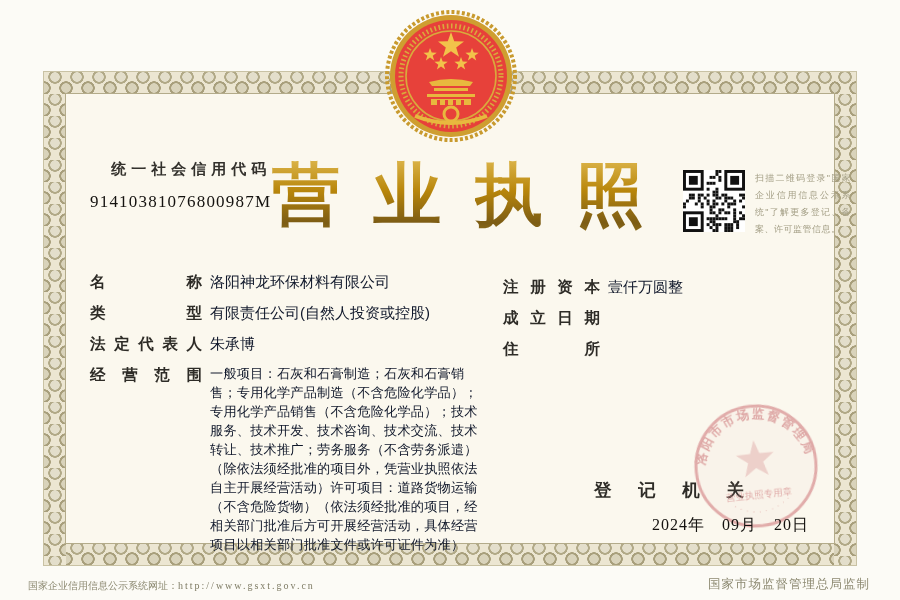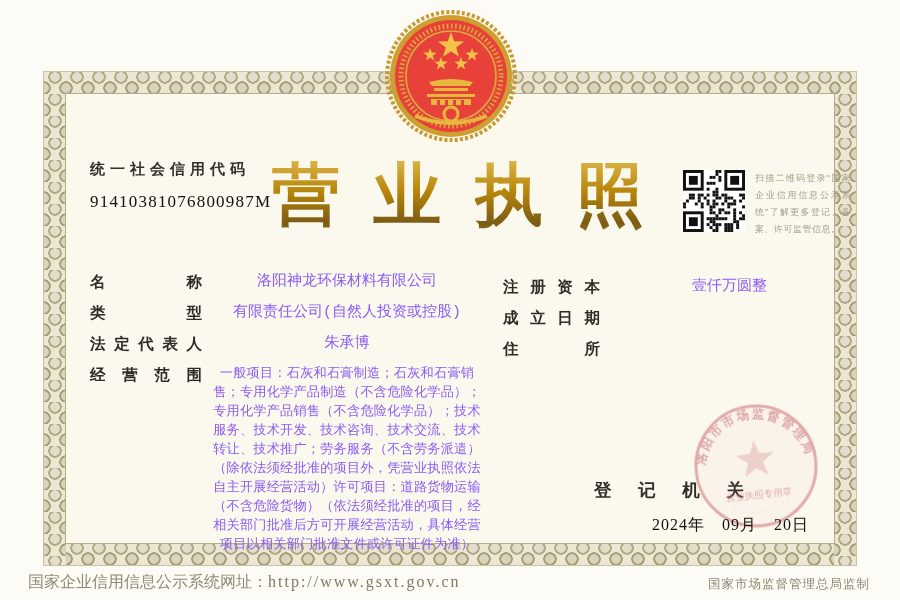--- a/index.html
+++ b/index.html
@@ -26,21 +26,21 @@
   .edge.bottom{left:0;bottom:0;right:0;height:22px;}
   .edge.left{left:0;top:0;bottom:0;width:22px;}
   .edge.right{right:0;top:0;bottom:0;width:22px;}
   .inner{
     position:absolute;left:22px;top:22px;right:22px;bottom:22px;
     background:#fbf8ee;box-shadow:0 0 0 1px #b3ab8a;
   }
   
   .emblem{position:absolute;left:385px;top:8px;width:132px;height:140px;z-index:5;}
   
-  .credit{position:absolute;left:90px;top:160px;z-index:4;}
+  .credit{position:absolute;left:90px;top:160px;z-index:4;text-align:right;}
   .credit .lbl{font-size:15px;font-weight:bold;color:#33312c;letter-spacing:5px;}
   .credit .code{font-family:"Liberation Serif",serif;font-size:17px;color:#14120f;margin-top:13px;letter-spacing:1.2px;}
   
   .title{
     position:absolute;left:272px;top:150px;width:372px;z-index:4;
     font-size:68px;font-weight:bold;
   }
   .title span{
     background:linear-gradient(180deg,#e6c25c 0%, #b8860b 45%, #7c5c14 80%, #9a7a1e 100%);
     -webkit-background-clip:text;background-clip:text;color:transparent;
@@ -58,32 +58,32 @@
   .fields-left{position:absolute;left:90px;top:271px;width:394px;z-index:4;}
   .fields-right{position:absolute;left:503px;top:276px;width:348px;z-index:4;}
   .row{display:flex;align-items:flex-start;margin-bottom:9px;}
   .row .label{
     flex:none;font-weight:bold;font-size:15.5px;color:#2e2c27;padding-top:1px;
   }
   .fields-left .label{width:112px;}
   .fields-right .label{width:97px;}
   .row .value{
     flex:1;padding-left:8px;
-    font-family:Liberation Mono, monospace;font-size:15px;color:#8b5cf6;line-height:1.45;text-align:center;
+    font-family:Liberation Sans, sans-serif;font-size:15px;color:#0f172a;line-height:1.45;
   }
   .row .value.small{font-size:13.2px;line-height:1.44;letter-spacing:.2px;}
   
   .registry{position:absolute;left:594px;top:478px;width:150px;z-index:4;
     font-weight:bold;font-size:17.5px;color:#2e2c27;}
   .issue-date{position:absolute;left:652px;top:515px;z-index:6;
     font-family:"Liberation Serif",serif;font-size:16px;color:#14120f;letter-spacing:1px;}
   .seal{position:absolute;left:688px;top:398px;width:136px;height:136px;z-index:5;
     opacity:.8;filter:blur(.3px);transform:rotate(-6deg);}
   
-  .footer-left{position:absolute;left:28px;bottom:7px;font-size:16px;color:#8d8a72;z-index:4;}
+  .footer-left{position:absolute;left:28px;bottom:7px;font-size:10px;color:#8d8a72;z-index:4;}
   .footer-left .url{font-family:"Liberation Serif",serif;letter-spacing:2px;color:#7e7b64;}
   .footer-right{position:absolute;right:30px;bottom:7px;font-size:12.5px;color:#8d8a72;letter-spacing:1px;z-index:4;}
 </style>
 </head>
 <body>
 
 <div class="frame">
   <div class="edge top"></div>
   <div class="edge bottom"></div>
   <div class="edge left"></div>

